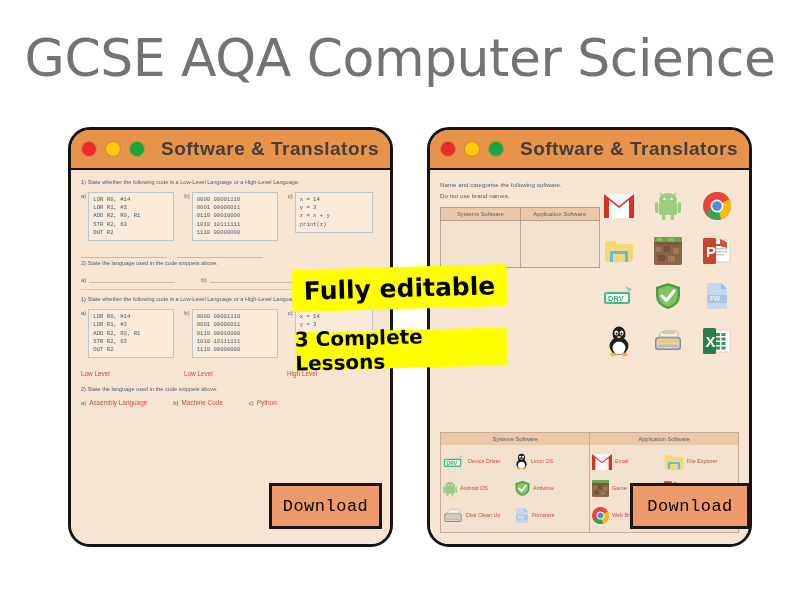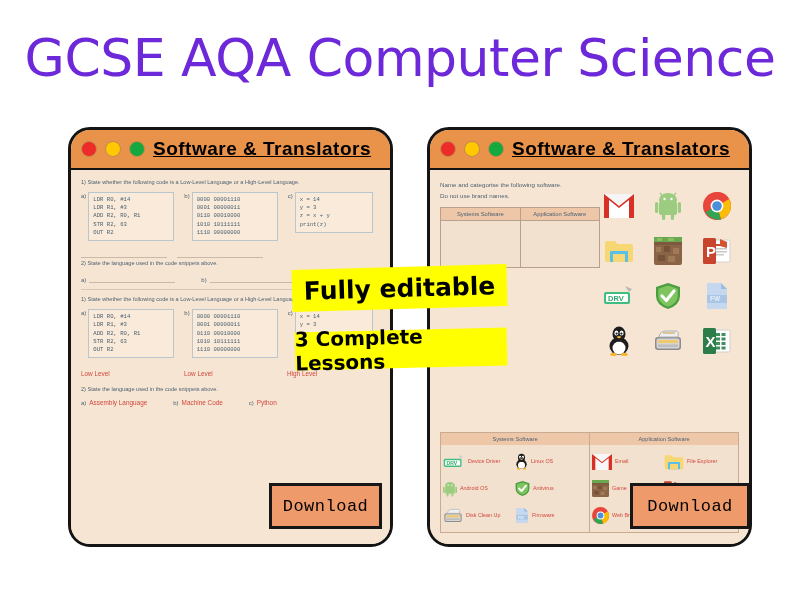--- a/index.html
+++ b/index.html
@@ -9,21 +9,21 @@
     font-family:"Liberation Sans",sans-serif;
     overflow:hidden;
     position:relative;
   }
   .page-title{
     position:absolute;top:28px;left:0;width:800px;
     text-align:center;
     font-size:52px;
     font-weight:400;
     letter-spacing:-0.5px;
-    color:#6d28d9;
+    color:#737373;
     font-family:"DejaVu Sans",sans-serif;
   }
 
   
   .card{
     position:absolute;
     top:127px;
     width:325px;height:420px;
     background:#f6e3d2;
     border:3px solid #141414;
@@ -39,24 +39,23 @@
     display:flex;align-items:center;
     padding-left:10px;
     border-bottom:2px solid #141414;
     box-sizing:border-box;
   }
   .dot{width:16px;height:16px;border-radius:50%;margin-right:8px;box-sizing:border-box;}
   .dot.red{background:#ee2b28;border:1px solid #c28b4e;}
   .dot.yellow{background:#ffc800;border:1px solid #c28b4e;}
   .dot.green{background:#15a83f;border:1px solid #c28b4e;}
   .card-title{
-    color:#000000;font-size:19px;font-weight:bold;
-    margin-left:0;letter-spacing:0.5px;
+    color:#404040;font-size:19px;font-weight:bold;
+    margin-left:8px;letter-spacing:0.5px;
     white-space:nowrap;
-    text-decoration:underline;
   }
   .card-body{
     position:relative;
     background:#f7e5d4;
     height:377px;
     padding:9px 10px 0 10px;
     box-sizing:border-box;
   }
 
   

